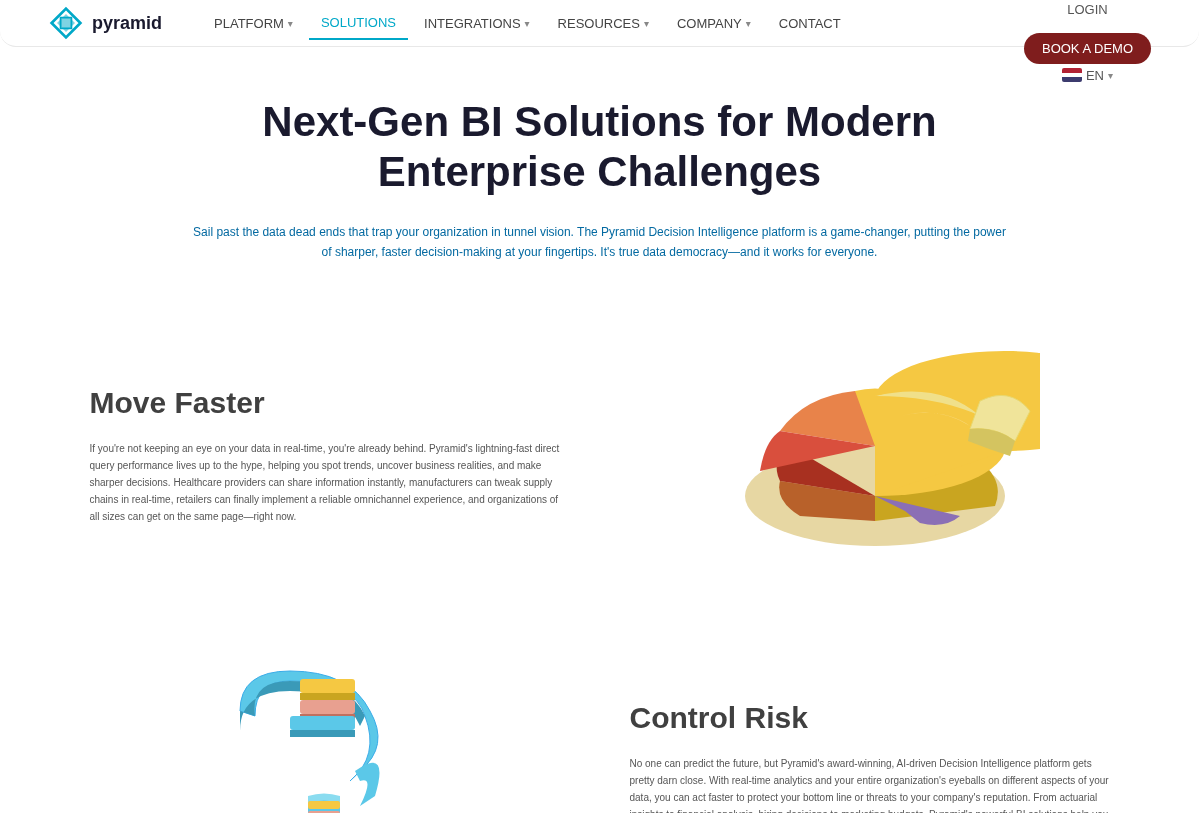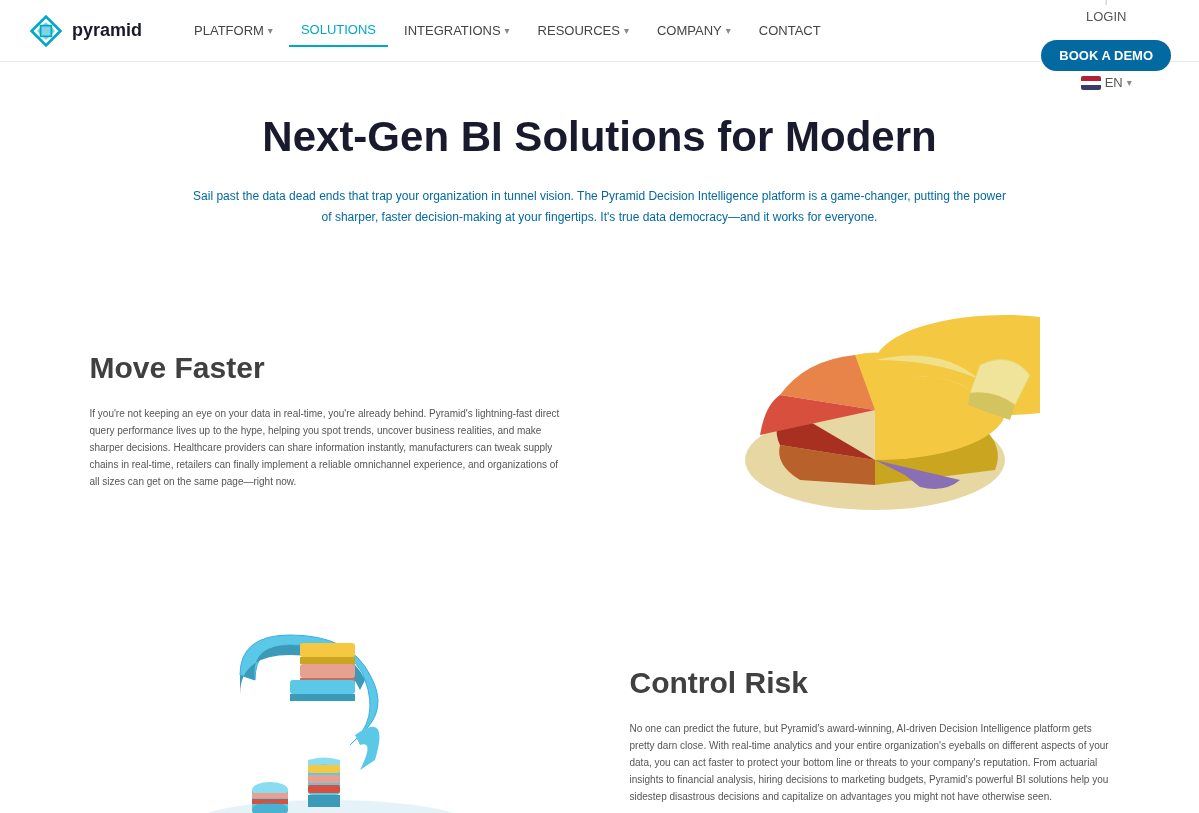--- a/index.html
+++ b/index.html
@@ -2,27 +2,28 @@
 <html><head>
   <meta charset="utf-8">
   <style>
     * { margin: 0; padding: 0; box-sizing: border-box; }
     body { font-family: -apple-system, BlinkMacSystemFont, 'Segoe UI', Arial, sans-serif; background: #fff; color: #333; }
 
     
     nav {
       display: flex;
       align-items: center;
-      padding: 0 28px;
-      height: 62px;
+      padding: 0 48px;
+      height: 47px;
       border-bottom: 1px solid #e8e8e8;
       position: sticky;
       top: 0;
       background: #fff;
       z-index: 100;
+      border-radius: 16px;
     }
     .nav-logo {
       display: flex;
       align-items: center;
       gap: 8px;
       margin-right: 40px;
       text-decoration: none;
       color: #333;
     }
     .logo-icon {
@@ -75,27 +76,27 @@
     .nav-divider {
       color: #ccc;
       font-size: 13px;
     }
     .nav-login {
       font-size: 13px;
       color: #555;
       cursor: pointer;
     }
     .nav-book-demo {
-      background: #0369a1;
+      background: #7f1d1d;
       color: #fff;
       border: none;
       border-radius: 20px;
       padding: 8px 18px;
       font-size: 13px;
-      font-weight: 700;
+      font-weight: 400;
       cursor: pointer;
       white-space: nowrap;
       margin-top: 12px;
     }
     .nav-lang {
       display: flex;
       align-items: center;
       gap: 4px;
       font-size: 13px;
       color: #555;
@@ -213,20 +214,21 @@
       <div class="flag-icon"></div>
       <span>EN</span>
       <span class="nav-chevron">▾</span>
     </div>
   </div>
 </nav>
 
 <div class="hero">
   <h1>
     <span>Next-Gen BI Solutions for Modern</span><br>
+    <span>Enterprise Challenges</span>
   </h1>
   <p>Sail past the data dead ends that trap your organization in tunnel vision. The Pyramid Decision Intelligence platform is a game-changer, putting the power of sharper, faster decision-making at your fingertips. It's true data democracy—and it works for everyone.</p>
 </div>
 
 <div class="section">
   <div class="section-text">
     <h2>Move Faster</h2>
     <p>If you're not keeping an eye on your data in real-time, you're already behind. Pyramid's lightning-fast direct query performance lives up to the hype, helping you spot trends, uncover business realities, and make sharper decisions. Healthcare providers can share information instantly, manufacturers can tweak supply chains in real-time, retailers can finally implement a reliable omnichannel experience, and organizations of all sizes can get on the same page—right now.</p>
   </div>
   <div class="section-visual">

